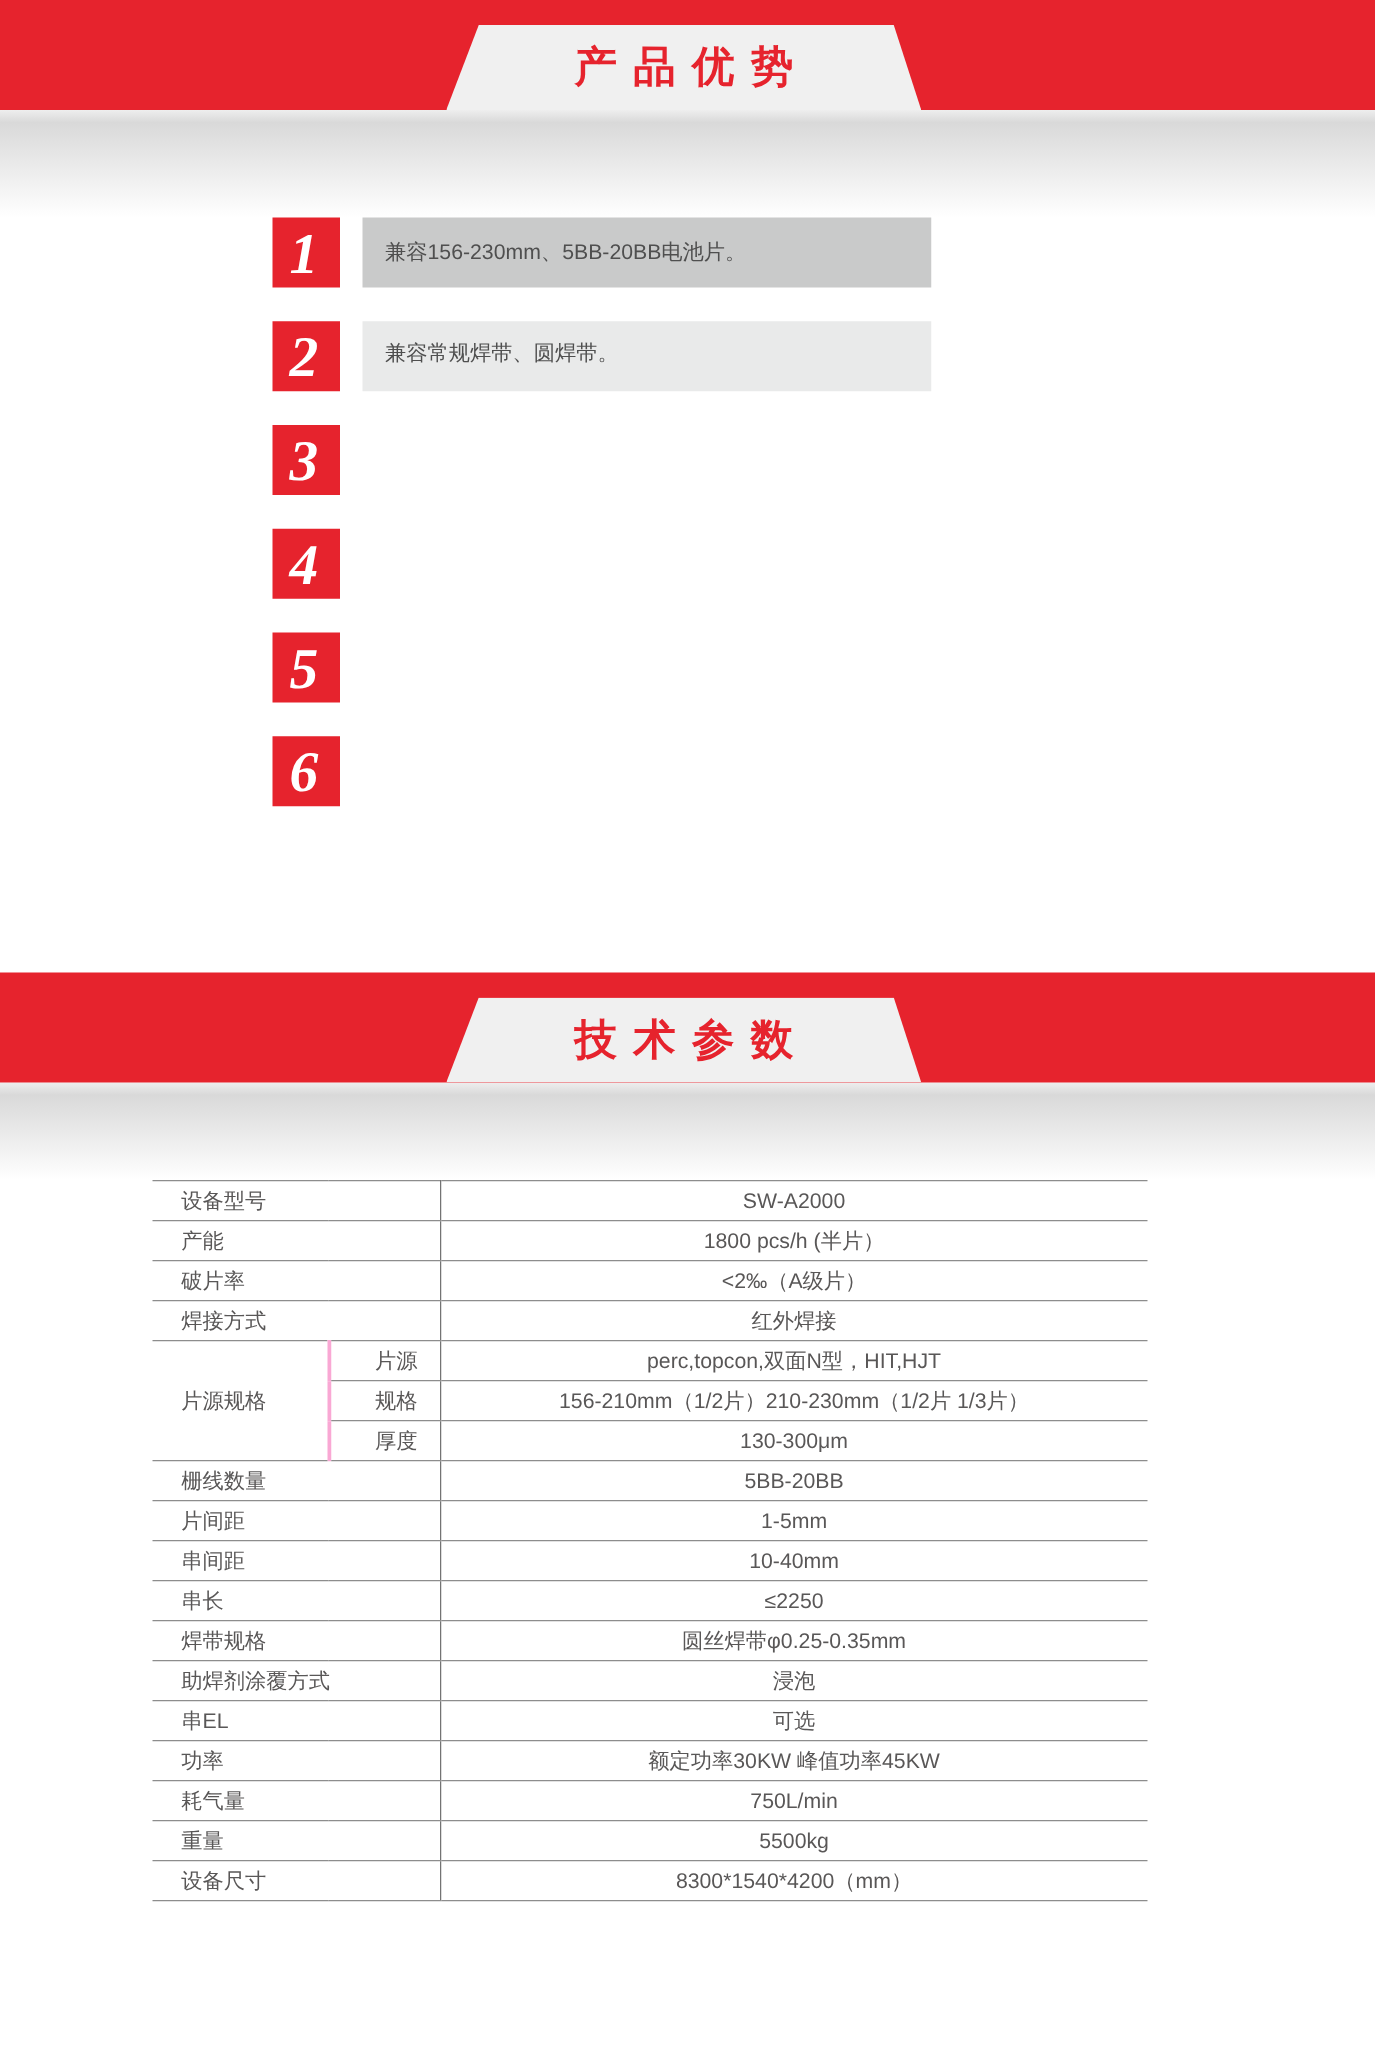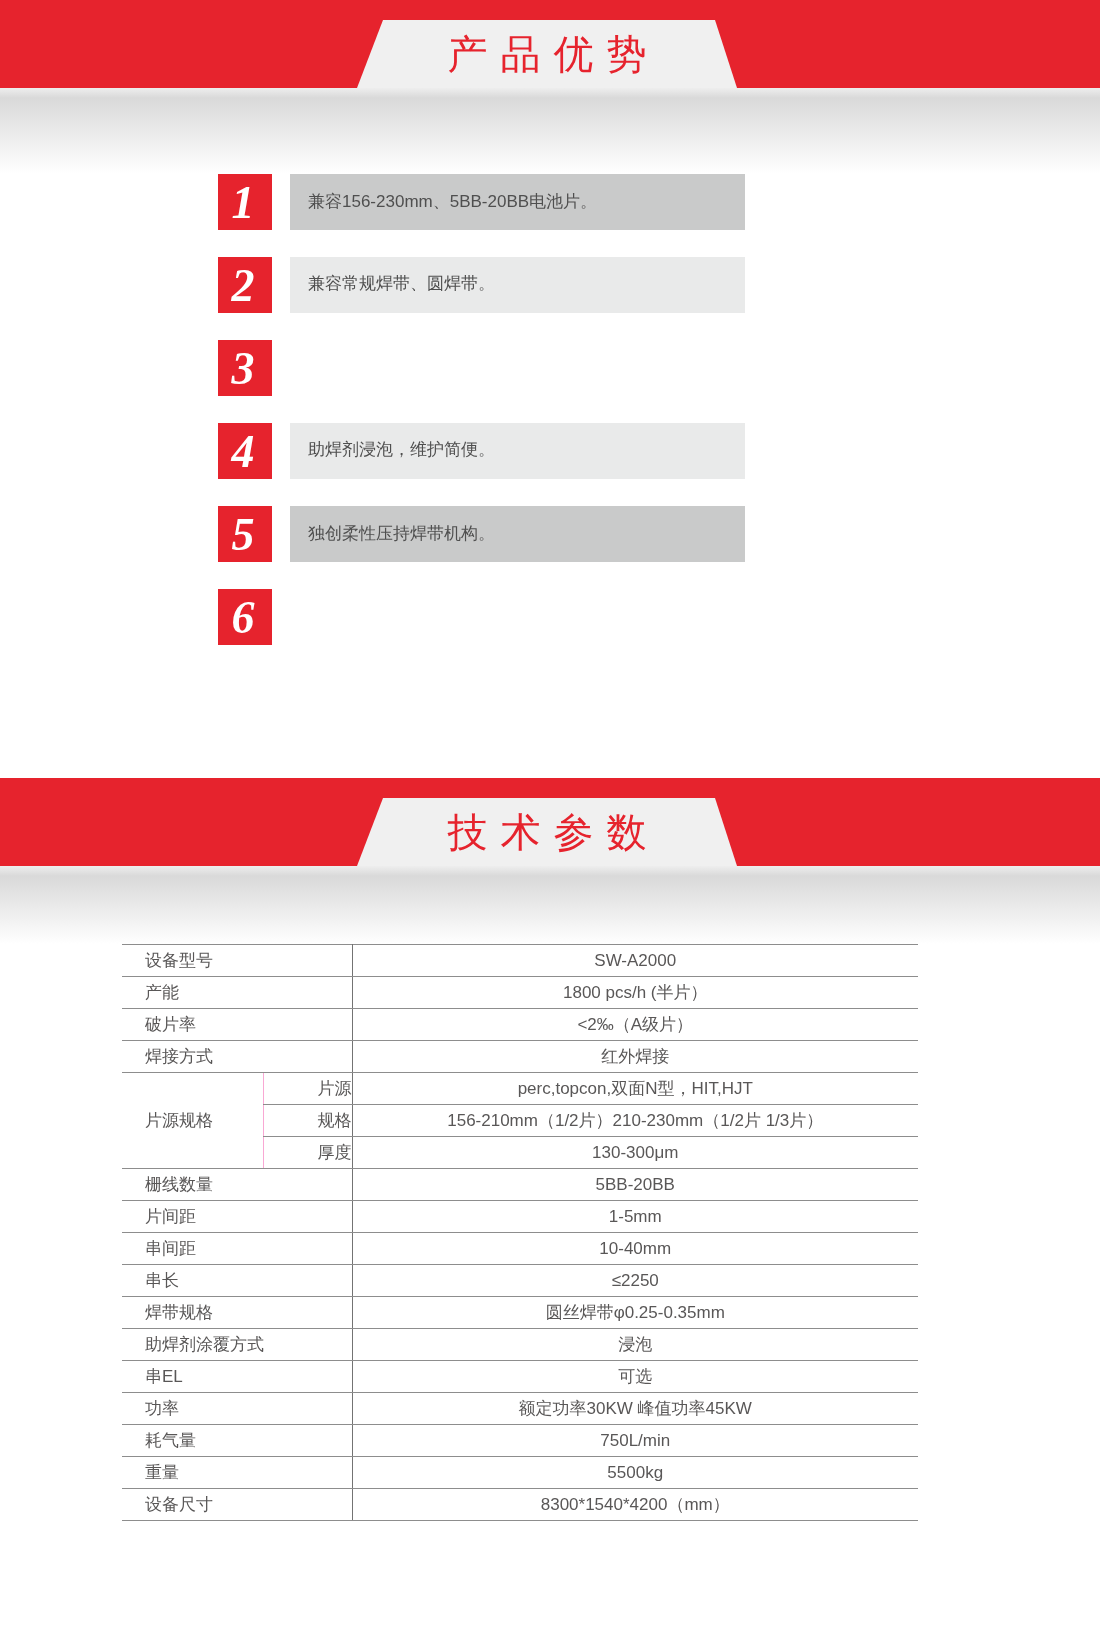--- a/index.html
+++ b/index.html
@@ -25,22 +25,22 @@
     width: 380px;
     height: 68px;
     background: #f0f0f0;
     clip-path: polygon(26px 0, 358px 0, 380px 68px, 0 68px);
     display: flex;
     align-items: center;
     justify-content: center;
   }
   .banner-title {
     color: #e6232d;
-    font-size: 40px;
-    font-weight: normal;
+    font-size: 34px;
+    font-weight: bold;
     letter-spacing: 13px;
     padding-left: 13px;
     white-space: nowrap;
   }
   .fade {
     height: 86px;
     background: linear-gradient(180deg, #eeeeee 0px, #d9d9d9 10px, #ffffff 100%);
   }
   .fade.short { height: 78px; }
 
@@ -106,23 +106,23 @@
   table.specs td {
     height: 32px;
     border-bottom: 1px solid #8d8d8d;
     vertical-align: middle;
   }
   table.specs td.lbl {
     text-align: left;
     padding-left: 23px;
   }
   table.specs td.sub {
-    text-align: right;
+    text-align: center;
     padding-left: 18px;
-    border-left: 1px solid #f9a8d4;
+    border-left: 3px solid #f9a8d4;
   }
   table.specs td.val {
     text-align: center;
     border-left: 1px solid #737373;
   }
 </style>
 </head>
 <body>
 
 <div class="banner">
@@ -147,30 +147,24 @@
       <span>兼容常规焊带、圆焊带。</span>
     </div>
   </div>
 
   <div class="adv-item">
     <div class="adv-num">3</div>
   </div>
 
   <div class="adv-item">
     <div class="adv-num">4</div>
-    <div class="adv-box light">
-      <span>助焊剂浸泡，维护简便。</span>
-    </div>
   </div>
 
   <div class="adv-item">
     <div class="adv-num">5</div>
-    <div class="adv-box dark">
-      <span>独创柔性压持焊带机构。</span>
-    </div>
   </div>
 
   <div class="adv-item tall">
     <div class="adv-num">6</div>
   </div>
 
 </div>
 
 <div class="gap-before-specs"></div>
 

